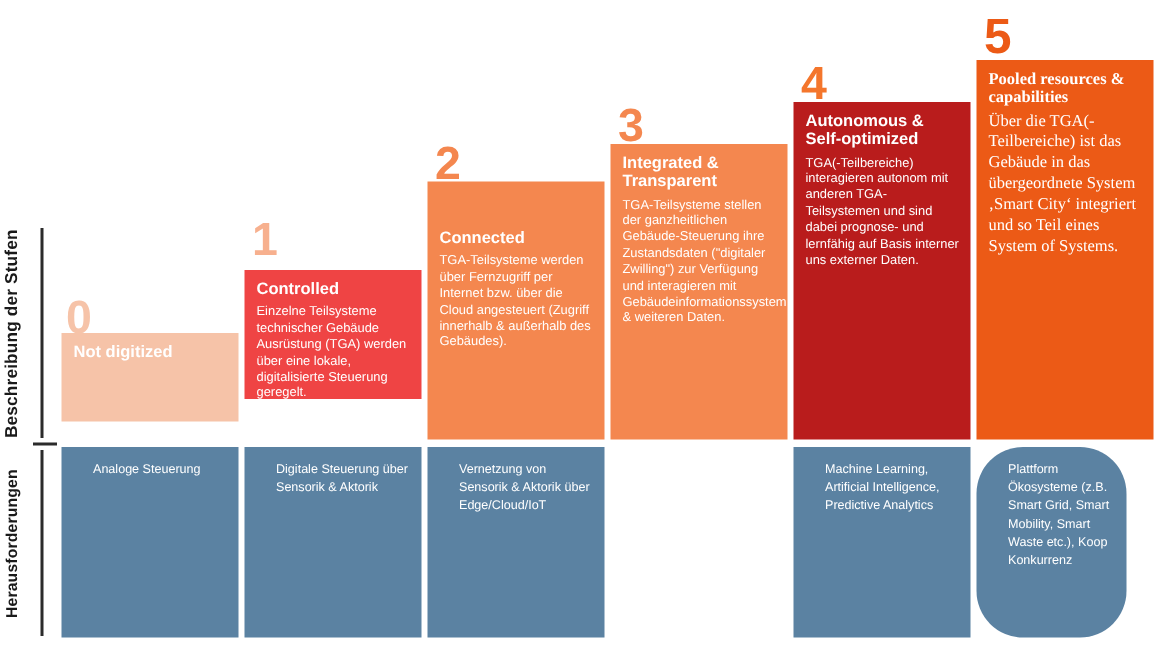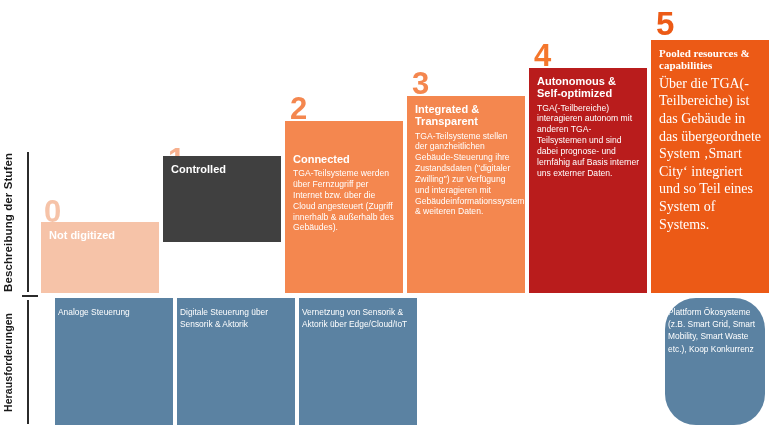--- a/index.html
+++ b/index.html
@@ -64,50 +64,50 @@
   }
 
   
   .chall{
     position:absolute;
     box-sizing:border-box;
     background:#5b82a2;
     color:#ffffff;
     font-size:8.4px;
     line-height:1.45;
-    padding:8px 8px 6px 3px;
+    padding:8px 8px 6px 21px;
     top:298px;
     height:127px;
     white-space:pre-line;
-    margin-left:14px;
   }
 </style>
 </head>
 <body>
 
 <div id="chart">
 
   <div id="axis-top" class="axis-label">Beschreibung der Stufen</div>
   <div id="rule-top" class="axis-rule"></div>
   <div id="rule-divider"></div>
   <div id="axis-bottom" class="axis-label">Herausforderungen</div>
   <div id="rule-bottom" class="axis-rule"></div>
 
   <div class="step">
     <div class="step-num" style="left:44px;top:196px;font-size:31px;color:#f6c3a8;">0</div>
-    <div class="step-bar" style="left:41px;top:222px;width:118px;height:71px;background:#f6c3a8;">
+    <div class="step-bar" style="left:41px;top:222px;width:118px;height:59px;background:#f6c3a8;">
       <p class="step-title" style="font-size:11px;">Not digitized</p>
       <p class="step-body" style="font-size:8.6px;"></p>
     </div>
   </div>
 
   <div class="step">
     <div class="step-num" style="left:168px;top:144px;font-size:31px;color:#f7b08e;">1</div>
-    <div class="step-bar" style="left:163px;top:156px;width:118px;height:86px;background:#404040;">
+    <div class="step-bar" style="left:163px;top:180px;width:118px;height:86px;background:#ef4444;">
       <p class="step-title" style="font-size:11px;">Controlled</p>
+      <p class="step-body" style="font-size:8.6px;">Einzelne Teilsysteme technischer Gebäude Ausrüstung (TGA) werden über eine lokale, digitalisierte Steuerung geregelt.</p>
     </div>
   </div>
 
   <div class="step">
     <div class="step-num" style="left:290px;top:93px;font-size:31px;color:#f4874f;">2</div>
     <div class="step-bar" style="left:285px;top:121px;width:118px;height:172px;background:#f4874f;">
       <p class="step-title" style="font-size:11px;margin-top:25px;">Connected</p>
       <p class="step-body" style="font-size:8.6px;">TGA-Teilsysteme werden über Fernzugriff per Internet bzw. über die Cloud angesteuert (Zugriff innerhalb &amp; außerhalb des Gebäudes).</p>
     </div>
   </div>
@@ -125,22 +125,23 @@
     <div class="step-bar" style="left:529px;top:68px;width:118px;height:225px;background:#b91c1c;">
       <p class="step-title" style="font-size:11px;">Autonomous &amp; Self-optimized</p>
       <p class="step-body" style="font-size:8.6px;">TGA(-Teilbereiche) interagieren autonom mit anderen TGA-Teilsystemen und sind dabei prognose- und lernfähig auf Basis interner uns externer Daten.</p>
     </div>
   </div>
 
   <div class="step">
     <div class="step-num" style="left:656px;top:7px;font-size:33px;color:#ec5a16;">5</div>
     <div class="step-bar" style="left:651px;top:40px;width:118px;height:253px;background:#ec5a16;font-family:Liberation Serif, serif;">
       <p class="step-title" style="font-size:11px;">Pooled resources &amp; capabilities</p>
-      <p class="step-body" style="font-size:14px;">Über die TGA(-Teilbereiche) ist das Gebäude in das übergeordnete System ‚Smart City‘ integriert und so Teil eines System of Systems.</p>
+      <p class="step-body" style="font-size:11px;">Über die TGA(-Teilbereiche) ist das Gebäude in das übergeordnete System ‚Smart City‘ integriert und so Teil eines System of Systems.</p>
     </div>
   </div>
 
   <div class="chall" style="left:41px;width:118px;">Analoge Steuerung</div>
   <div class="chall" style="left:163px;width:118px;">Digitale Steuerung über Sensorik &amp; Aktorik</div>
   <div class="chall" style="left:285px;width:118px;">Vernetzung von Sensorik &amp; Aktorik über Edge/Cloud/IoT</div>
+  <div class="chall" style="left:529px;width:118px;">Machine Learning, Artificial Intelligence, Predictive Analytics</div>
   <div class="chall" style="left:651px;width:100px;border-radius:31px;">Plattform Ökosysteme (z.B. Smart Grid, Smart Mobility, Smart Waste etc.), Koop Konkurrenz</div>
 
 </div>
 
 </body></html>

